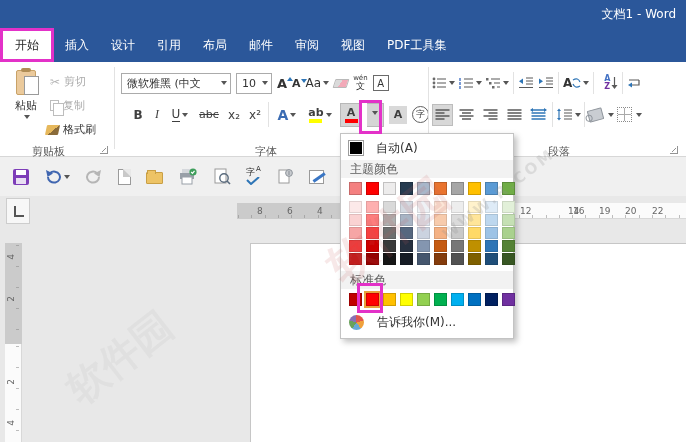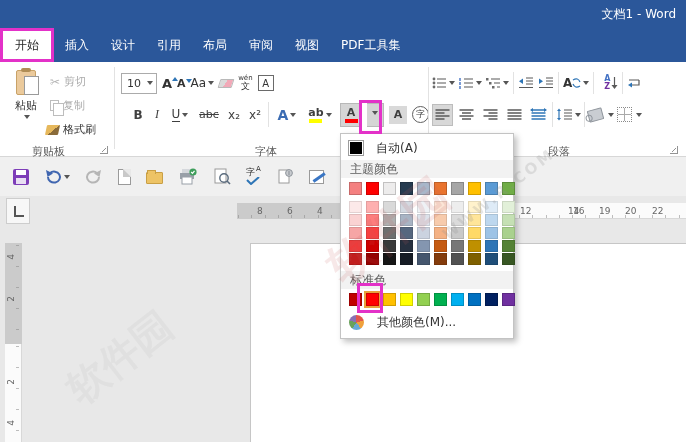--- a/index.html
+++ b/index.html
@@ -153,20 +153,23 @@
     <div class="tab">
         <span>设计</span>
       </div>
     <div class="tab">
         <span>引用</span>
       </div>
     <div class="tab">
         <span>布局</span>
       </div>
     <div class="tab">
+        <span>邮件</span>
+      </div>
+    <div class="tab">
         <span>审阅</span>
       </div>
     <div class="tab">
         <span>视图</span>
       </div>
     <div class="tab">
         <span>PDF工具集</span>
       </div>
   </div>
 
@@ -187,20 +190,24 @@
     </div>
     <div class="smallcmd" style="top:60px;left:46px;color:#333">
       <span class="brush"></span>
       <span>格式刷</span>
     </div>
     <span class="grp-label" style="left:32px">剪贴板</span>
     <span class="lnch" style="left:100px;top:84px"></span>
     <div class="gdiv" style="left:114px"></div>
 
     <div class="fg-row1">
+      <div class="combo fontbox">
+        <span style="overflow:hidden;white-space:nowrap">微软雅黑 (中文</span>
+        <span class="dar"></span>
+      </div>
       <div class="combo sizebox">
         <span>10</span>
         <span class="dar"></span>
       </div>
       <span class="rbtn growA">
           <span>A</span>
           <i></i>
         </span>
       <span class="rbtn shrinkA">
           <span>A</span>
@@ -587,21 +594,21 @@
         <div class="sw" style="background: rgb(255, 255, 0);"></div>
         <div class="sw" style="background: rgb(146, 208, 80);"></div>
         <div class="sw" style="background: rgb(0, 176, 80);"></div>
         <div class="sw" style="background: rgb(0, 176, 240);"></div>
         <div class="sw" style="background: rgb(0, 112, 192);"></div>
         <div class="sw" style="background: rgb(0, 32, 96);"></div>
         <div class="sw" style="background: rgb(112, 48, 160);"></div>
       </div>
     <div class="dd-item">
       <span class="wheel"></span>
-      <span>其他颜色(M)...</span>
+      <span>告诉我你(M)...</span>
     </div>
   </div>
 
   <div class="anno anno2"></div>
   <div class="anno anno3"></div>
 
   <div class="wm wm1">软件园</div>
   <div class="wm wm2">WWW.R.COM</div>
   <div class="wm wm3">软件园</div>
 

